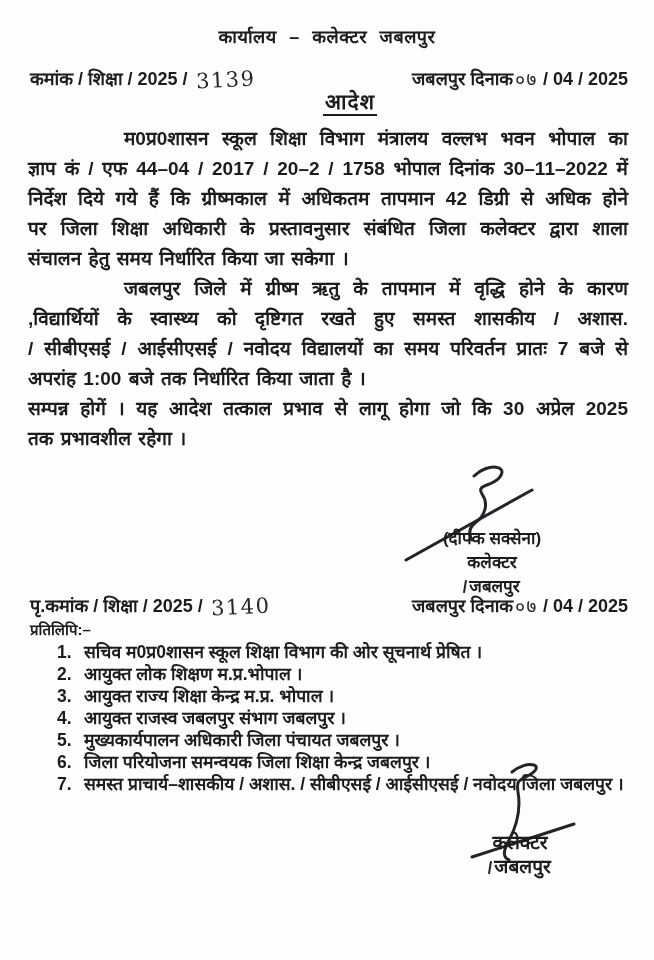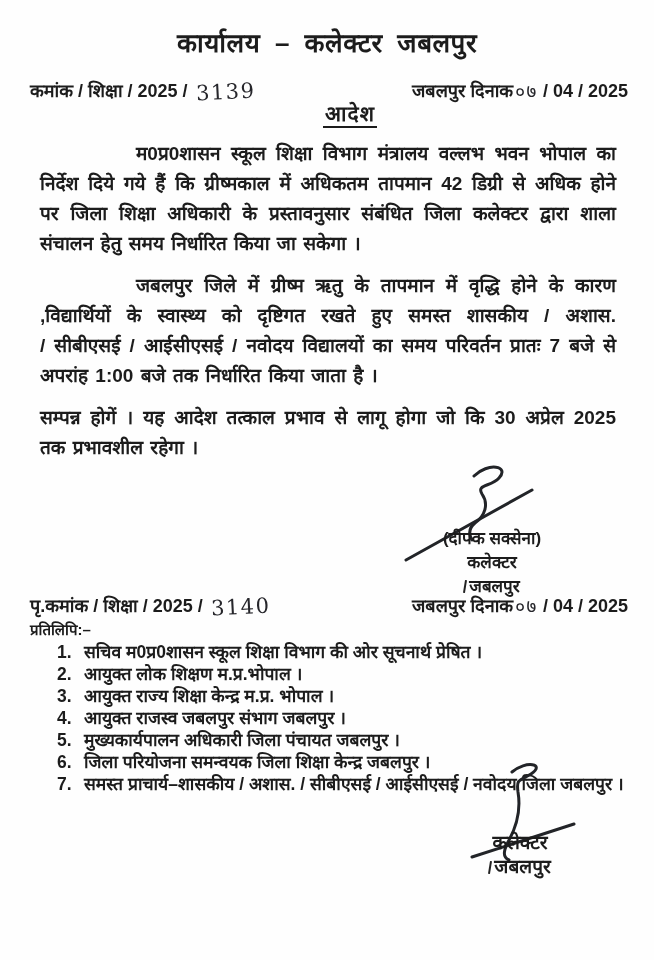--- a/index.html
+++ b/index.html
@@ -8,42 +8,42 @@
     background:#fefefe;
     font-family:"Liberation Sans","DejaVu Sans",sans-serif;
     color:#1c1c1c;
     -webkit-font-smoothing:antialiased;
   }
   .page { position:absolute; inset:0; }
 
   
   .office-title {
     margin-top:24px; text-align:center;
-    font-size:26px; font-weight:700; word-spacing:7px; letter-spacing:.5px;
+    font-size:18px; font-weight:700; word-spacing:7px; letter-spacing:.5px;
   }
   .ref-row {
     display:flex; justify-content:space-between; align-items:baseline;
     margin:17px 26px 0 30px; font-size:18px; font-weight:700;
   }
   .hand {
     font-family:"DejaVu Serif","Liberation Serif",serif;
     font-weight:400; font-size:21px; letter-spacing:1.5px; color:#26262b;
     display:inline-block; transform:rotate(-3deg);
     margin-left:8px; position:relative; top:2px;
   }
   .hand.date-day { margin-left:2px; margin-right:0; font-size:19px; top:1px; }
   .order-heading { text-align:center; margin-top:-4px;padding-left:46px; }
   .order-heading span {
     font-size:21px; font-weight:700; letter-spacing:1px;
     border-bottom:2px solid #1c1c1c; padding:0 2px 1px 2px;
   }
 
   
   .bodytext { margin:9px 26px 0 28px; font-size:19px; font-weight:700; }
-  .para { margin:12px; }
+  .para { margin:0; }
   .line { line-height:30px; text-align:justify; text-align-last:justify; word-spacing:2px; }
   .line.first { text-indent:96px; }
   .line.last { text-align-last:left; }
 
   
   .sig-block {
     position:absolute; top:527px; left:392px; width:200px;
     text-align:center; font-size:17px; font-weight:700; line-height:24px;
   }
   .sig-scribble { position:absolute; pointer-events:none; }
@@ -88,20 +88,21 @@
     </div>
   </div>
 
   <div class="order-heading">
     <span>आदेश</span>
   </div>
 
   <div class="bodytext">
     <div class="para">
       <div class="line first">म0प्र0शासन स्कूल शिक्षा विभाग मंत्रालय वल्लभ भवन भोपाल का</div>
+      <div class="line">ज्ञाप कं / एफ 44–04 / 2017 / 20–2 / 1758 भोपाल दिनांक 30–11–2022 में</div>
       <div class="line">निर्देश दिये गये हैं कि ग्रीष्मकाल में अधिकतम तापमान 42 डिग्री से अधिक होने</div>
       <div class="line">पर जिला शिक्षा अधिकारी के प्रस्तावनुसार संबंधित जिला कलेक्टर द्वारा शाला</div>
       <div class="line last">संचालन हेतु समय निर्धारित किया जा सकेगा ।</div>
     </div>
     <div class="para">
       <div class="line first">जबलपुर जिले में ग्रीष्म ऋतु के तापमान में वृद्धि होने के कारण</div>
       <div class="line">,विद्यार्थियों के स्वास्थ्य को दृष्टिगत रखते हुए समस्त शासकीय / अशास.</div>
       <div class="line">/ सीबीएसई / आईसीएसई / नवोदय विद्यालयों का समय परिवर्तन प्रातः 7 बजे से</div>
       <div class="line last">अपरांह 1:00 बजे तक निर्धारित किया जाता  है ।</div>
     </div>

